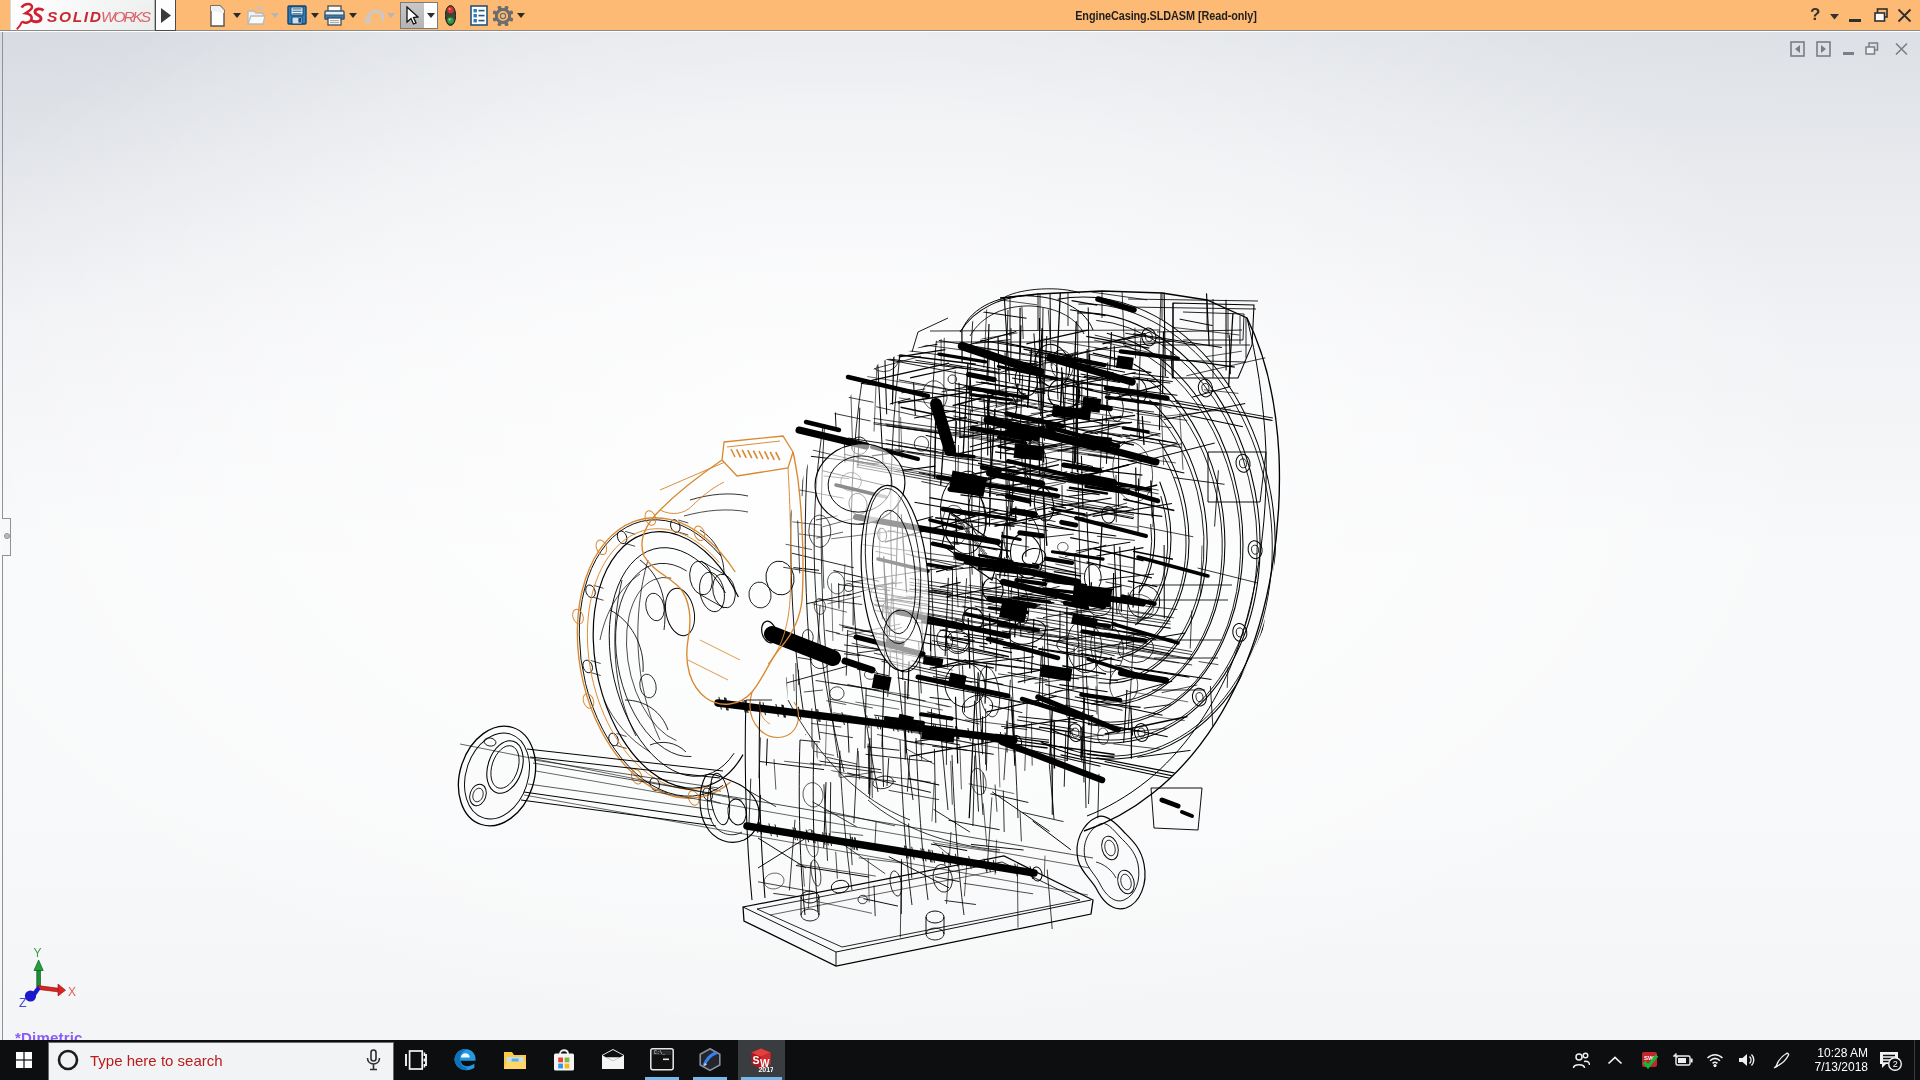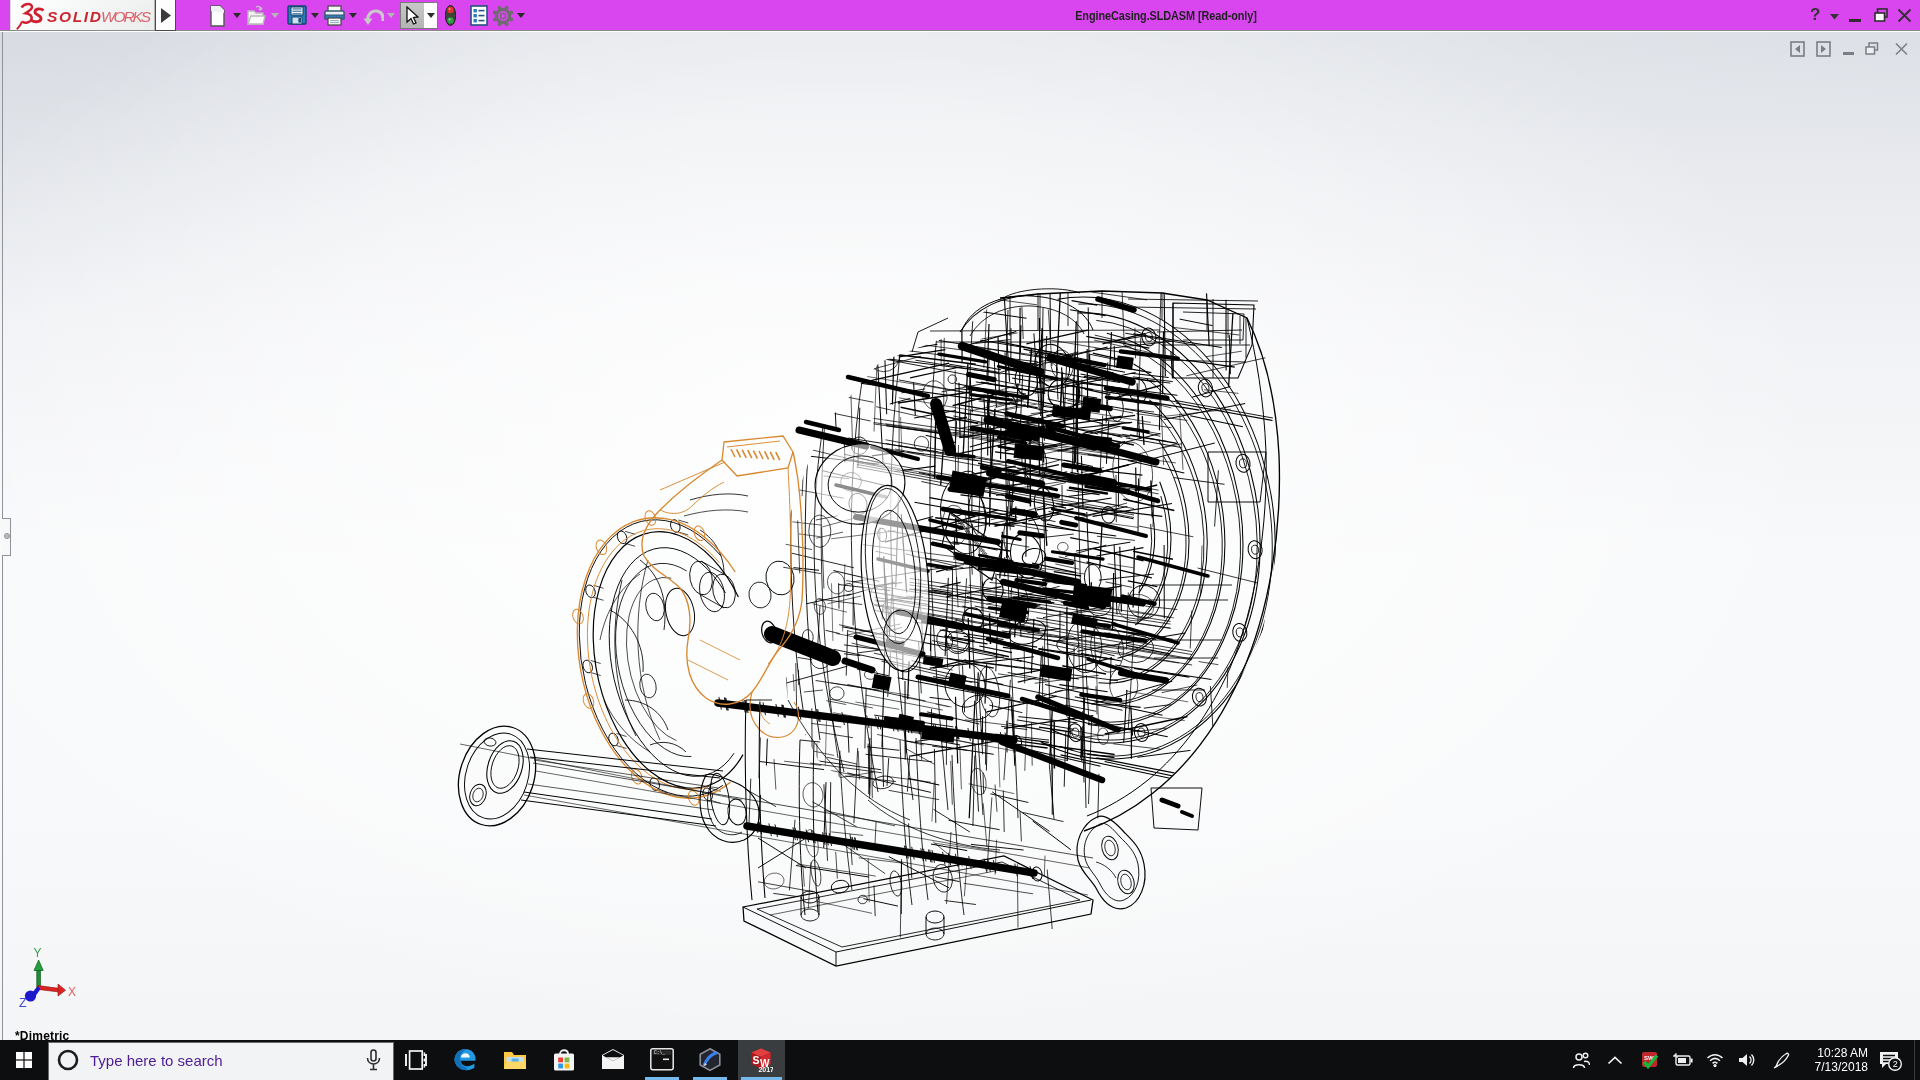--- a/index.html
+++ b/index.html
@@ -1,40 +1,40 @@
 <!DOCTYPE html>
 <html><head><meta charset="utf-8"><title>EngineCasing.SLDASM</title>
 <style>
 *{margin:0;padding:0;box-sizing:border-box}
 html,body{width:1920px;height:1080px;overflow:hidden;font-family:"Liberation Sans",sans-serif}
 body{position:relative;background:#fff}
 .abs{position:absolute}
 
-#titlebar{left:0;top:0;width:1920px;height:31px;background:#d946ef;border-bottom:1px solid #8a8a8a}
+#titlebar{left:0;top:0;width:1920px;height:31px;background:#fdba74;border-bottom:1px solid #8a8a8a}
 #logoplate{left:10px;top:0;width:145px;height:30px;background:linear-gradient(135deg,#ffffff 0%,#f4f6f5 55%,#e9edec 100%);border-left:1px solid #d8d8d8;border-right:1px solid #b5b5b5}
 #flyout{left:155px;top:0;width:21px;height:31px;background:#fdfdfd;border-left:1px solid #4a4a4a;border-right:1px solid #4a4a4a;border-bottom:1px solid #4a4a4a}
 #flyout svg{position:absolute;left:4px;top:8px}
 #swtitle{top:9px;left:1166px;width:400px;margin-left:-200px;text-align:center;font-size:12.5px;font-weight:bold;color:#1f1f1f;letter-spacing:-0.1px;transform:scaleX(0.87)}
 .winbtn{top:7px;color:#333;font-size:15px}
 
 #viewport{left:0;top:32px;width:1920px;height:1008px;
 background:
 radial-gradient(ellipse 1500px 900px at 44% 42%, rgba(255,255,255,.95) 0%, rgba(255,255,255,.5) 38%, rgba(255,255,255,0) 66%),
 radial-gradient(ellipse 1000px 560px at -4% -10%, rgba(172,179,191,.20) 0%, rgba(172,179,191,0) 72%),
 radial-gradient(ellipse 760px 400px at 104% -14%, rgba(183,189,200,.12) 0%, rgba(183,189,200,0) 70%),
 linear-gradient(180deg,#dfe2e7 0%,#e8eaee 14%,#f1f2f5 30%,#f8f9fa 52%,#f8f9fa 75%,#f4f5f6 100%);}
 #vleftline{left:2px;top:0;width:1px;height:486px;background:#8f9399}
 #vleftline2{left:2px;top:524px;width:1px;height:484px;background:#8f9399}
 #vtab{left:2px;top:486px;width:9px;height:38px;background:#f7f8f8;border:1px solid #8f9399;border-left:none}
 #vtabdot{left:4px;top:501px;width:6px;height:6px;border-radius:50%;background:#b9bdc2;border:1px solid #8f9399}
-#dimetric{left:15px;top:1029px;font-size:12px;font-weight:bold;color:#000000;letter-spacing:0.2px}
+#dimetric{left:15px;top:1029px;font-size:15px;font-weight:bold;color:#8b5cf6;letter-spacing:0.2px}
 
 #taskbar{left:0;top:1040px;width:1920px;height:40px;background:#0c0e10}
 #searchbox{left:48px;top:1042px;width:346px;height:38px;background:#f2f3f4;border:1px solid #6b6b6b;border-bottom:none}
-#searchtext{left:90px;top:1052px;font-size:15px;color:#4c1d95}
+#searchtext{left:90px;top:1052px;font-size:15px;color:#b91c1c}
 #swhl{left:738px;top:1040px;width:47px;height:40px;background:#3a3d40}
 .runline{top:1077px;height:3px;background:#76b9ed}
 #clock{left:1800px;top:1046px;width:68px;text-align:right;color:#fff;font-size:12px;line-height:14px}
 #showdesk{left:1914px;top:1040px;width:1px;height:40px;background:#3a3a3a}
 </style></head>
 <body>
 <div id="titlebar" class="abs">
     <div id="logoplate" class="abs"></div>
     <svg class="abs" style="left:16px;top:1px" width="29" height="31" viewBox="0 0 29 31">
       <path d="M5.5,6.5 C9,2 16,2 16,6 C16,9 12,10.5 9.5,12.2 C13,12.6 16.5,14.5 15.5,18 C14.4,21.8 8.5,22.5 6,20.5" fill="none" stroke="#cf2030" stroke-width="2.5"></path>

